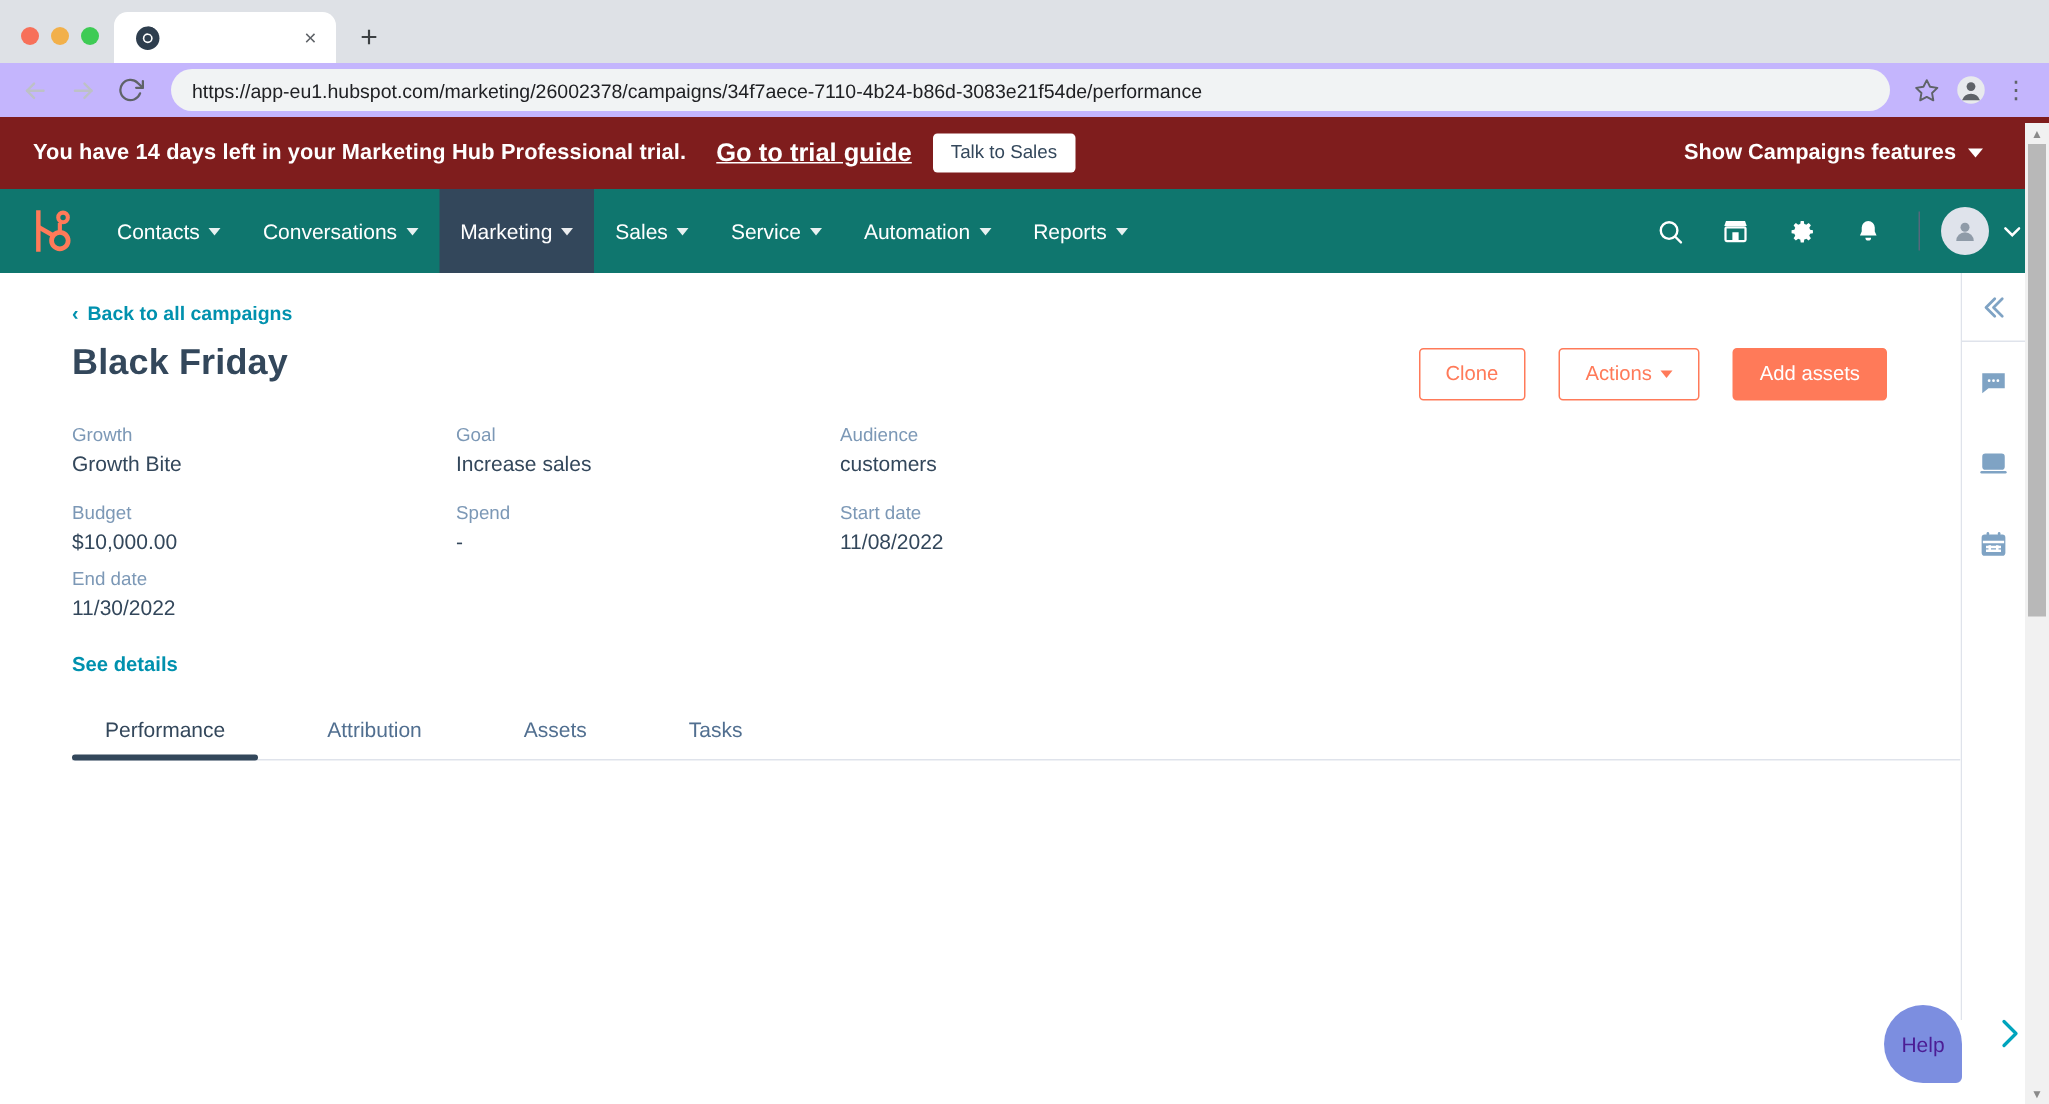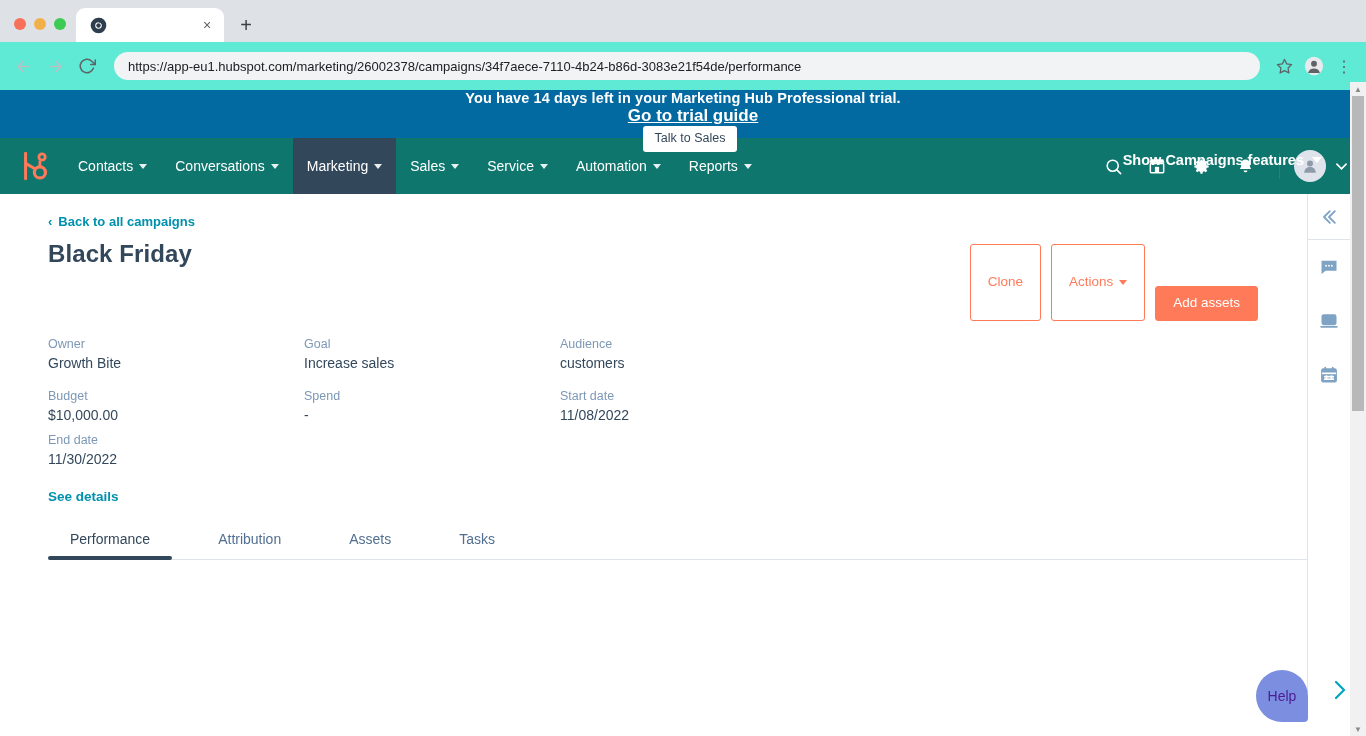--- a/index.html
+++ b/index.html
@@ -45,22 +45,22 @@
     display: flex; align-items: center; justify-content: center;
     color: #5f6368; font-size: 14px; line-height: 1;
   }
   .new-tab {
     width: 28px; height: 28px; margin: 0 0 3px 8px;
     display: flex; align-items: center; justify-content: center;
     color: #3c4043; font-size: 20px; line-height: 1; border-radius: 50%;
   }
 
   .browser-toolbar {
-    height: 48px;
-    background: #5eead4;
+    height: 36px;
+    background: #c4b5fd;
     display: flex; align-items: center;
     padding: 0 8px;
     gap: 2px;
   }
   .nav-btn {
     width: 30px; height: 30px;
     display: flex; align-items: center; justify-content: center;
     color: #5f6368;
     flex: 0 0 auto;
   }
@@ -79,26 +79,25 @@
   }
   .tool-icon {
     width: 28px; height: 28px;
     display: flex; align-items: center; justify-content: center;
     color: #5f6368; flex: 0 0 auto;
   }
 
   
   .trial-banner {
     height: 48px;
-    background: #0369a1;
+    background: #7f1d1d;
     display: flex; align-items: center;
     padding: 0 22px 0 22px;
     color: #ffffff;
     position: relative;
-    flex-direction: column;
   }
   .trial-text { font-size: 14.5px; font-weight: bold; letter-spacing: .1px; }
   .trial-link {
     font-size: 17px; font-weight: bold; color: #ffffff;
     text-decoration: underline; margin-left: 20px;
   }
   .talk-sales-btn {
     margin-left: 14px;
     background: #ffffff;
     color: #33475b;
@@ -175,38 +174,37 @@
     color: #0091ae; font-size: 13px; font-weight: bold;
   }
   .back-chev { font-size: 13px; line-height: 1; }
 
   .title-row { display: flex; align-items: flex-start; }
   .campaign-title {
     font-size: 24px; font-weight: bold; color: #33475b;
     margin-top: 10px; letter-spacing: .1px;
   }
   .header-actions {
-    margin-left: auto; display: flex; gap: 10px;
+    margin-left: auto; display: flex; gap: 22px;
     margin-top: 14px; padding-right: 25px; padding-left: 20px;
   }
   .btn {
     font-size: 13.5px;
     border-radius: 3px;
     padding: 9px 17px;
     line-height: 1.1;
     white-space: nowrap;
   }
   .btn-secondary {
     background: #ffffff; color: #ff7a59;
     border: 1px solid #ff7a59;
   }
   .btn-primary {
     background: #ff7a59; color: #ffffff; border: 1px solid #ff7a59;
     font-weight: normal;
-    margin-top: 42px;
   }
   .btn-caret {
     display: inline-block; width: 0; height: 0; margin-left: 6px;
     border-left: 4px solid transparent; border-right: 4px solid transparent;
     border-top: 5px solid #ff7a59; vertical-align: middle;
   }
 
   .meta-grid {
     display: grid;
     grid-template-columns: 256px 256px 1fr;
@@ -496,21 +494,21 @@
           <button class="btn btn-secondary">Clone</button>
           <button class="btn btn-secondary">
             <span>Actions</span><span class="btn-caret"></span>
           </button>
           <button class="btn btn-primary">Add assets</button>
         </div>
       </div>
 
       <div class="meta-grid">
         <div class="meta-block">
-          <div class="meta-label">Owner</div>
+          <div class="meta-label">Growth</div>
           <div class="meta-value">Growth Bite</div>
         </div>
         <div class="meta-block">
           <div class="meta-label">Goal</div>
           <div class="meta-value">Increase sales</div>
         </div>
         <div class="meta-block">
           <div class="meta-label">Audience</div>
           <div class="meta-value">customers</div>
         </div>

